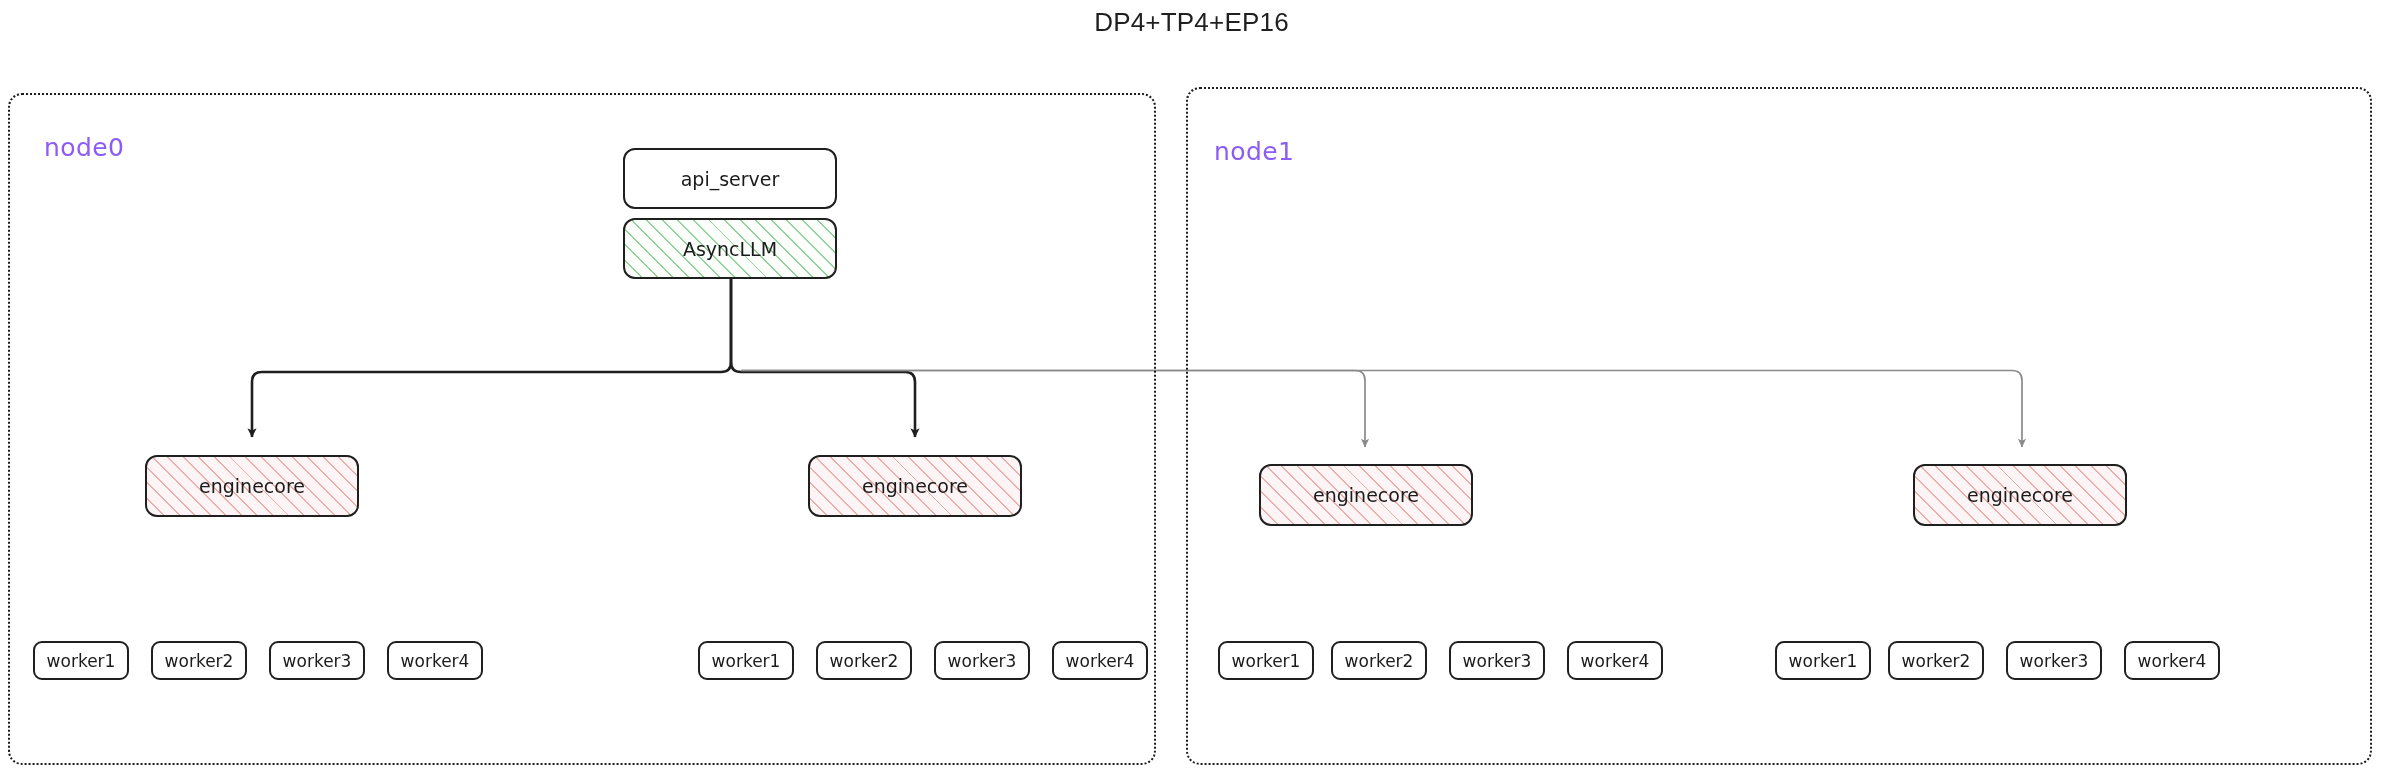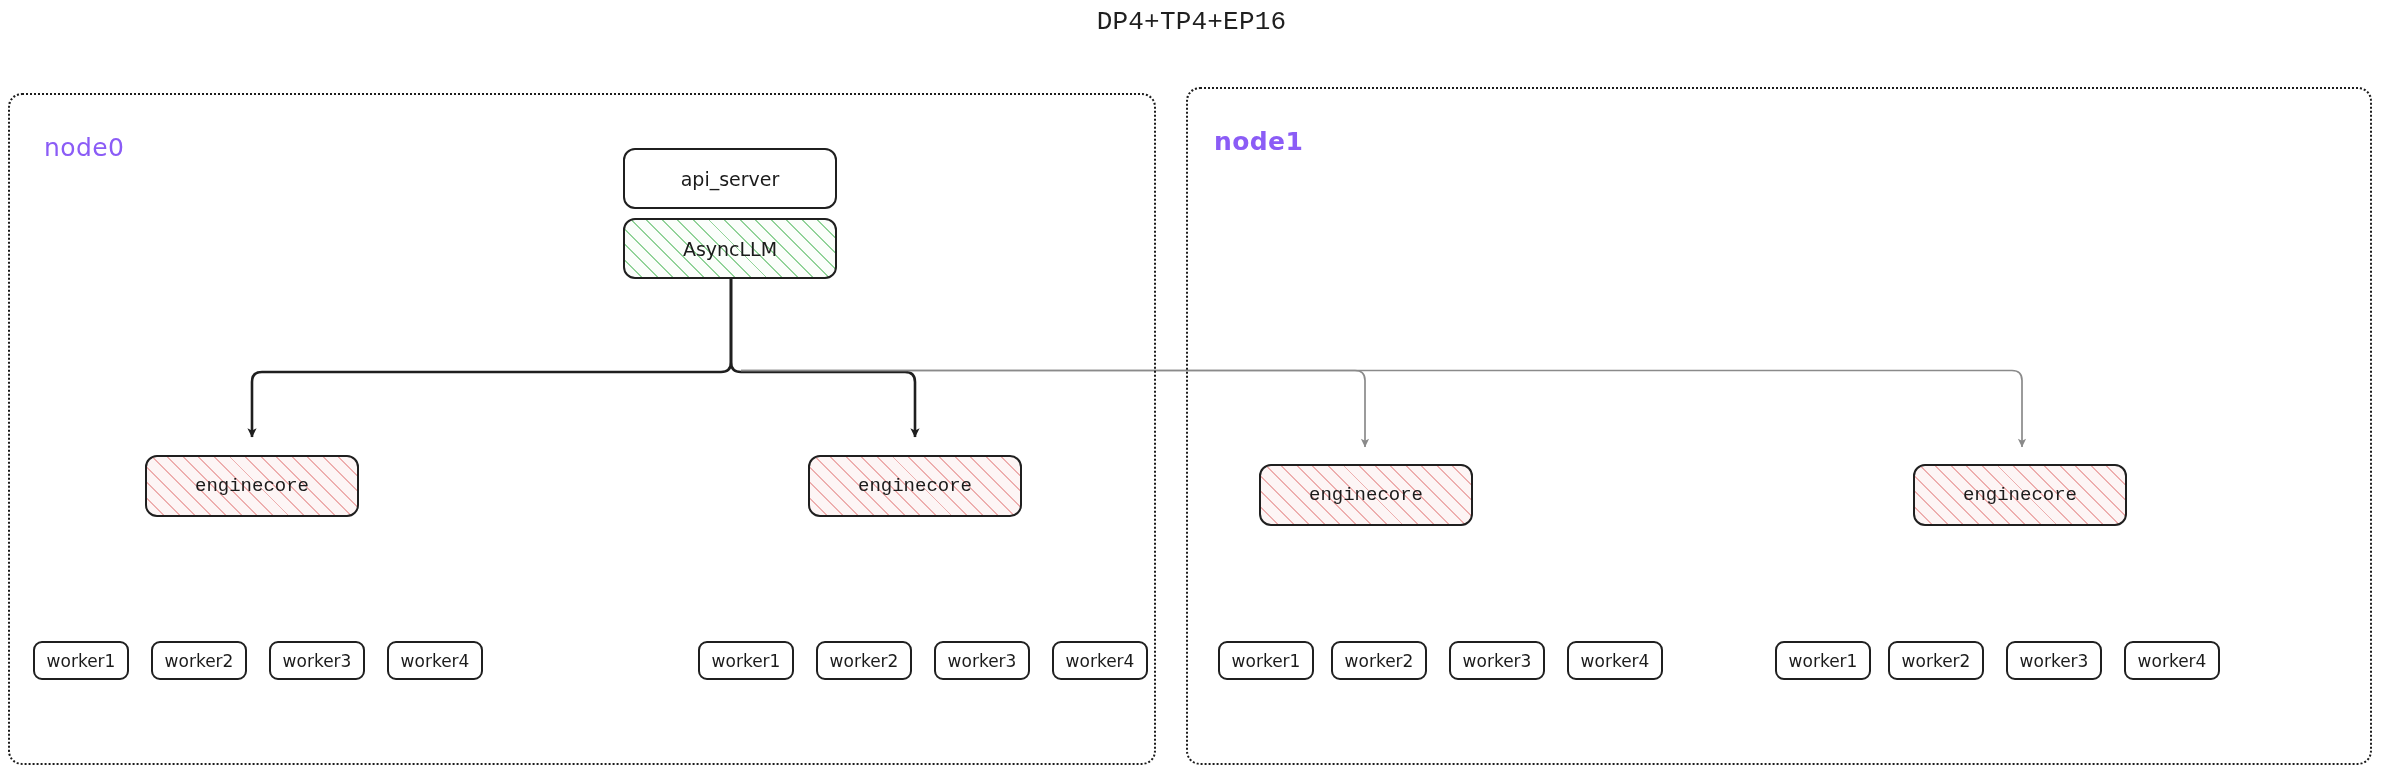--- a/index.html
+++ b/index.html
@@ -22,21 +22,21 @@
     height: 773px;
   }
 
   
   .diagram-title {
     position: absolute;
     left: 0;
     top: 7px;
     width: 2383px;
     text-align: center;
-    font-family: Liberation Mono, monospace;
+    font-family: Liberation Sans, sans-serif;
     font-size: 26px;
     color: #1f1f1f;
     letter-spacing: 0.2px;
     white-space: nowrap;
   }
 
   
   .cluster {
     position: absolute;
     border: 2.5px dotted #1c1c1c;
@@ -80,21 +80,20 @@
         rgba(255, 255, 255, 0) 11px);
   }
   .hatch-pink {
     background-color: #fdf5f5;
     background-image: repeating-linear-gradient(
         45deg,
         rgba(232, 150, 150, 0.75) 0px,
         rgba(232, 150, 150, 0.75) 1.4px,
         rgba(255, 255, 255, 0) 1.4px,
         rgba(255, 255, 255, 0) 11px);
-    font-family: Liberation Mono, monospace;
   }
 
   .edge-layer {
     position: absolute;
     left: 0; top: 0;
     width: 2383px;
     height: 773px;
     pointer-events: none;
   }
 </style>
@@ -123,21 +122,21 @@
 
     <path d="M741,370.5 L1355,370.5 Q1365,370.5 1365,380.5 L1365,447" fill="none" stroke="#8a8a8a" stroke-width="1.7" marker-end="url(#arrow-light)"></path>
 
     <path d="M741,370.5 L2012,370.5 Q2022,370.5 2022,380.5 L2022,447" fill="none" stroke="#8a8a8a" stroke-width="1.7" marker-end="url(#arrow-light)"></path>
   </svg>
 
   <div class="cluster" style="left:8px; top:93px; width:1148px; height:672px;"></div>
   <div class="cluster-label" style="left:44px; top:133px;">node0</div>
 
   <div class="cluster" style="left:1186px; top:87px; width:1186px; height:678px;"></div>
-  <div class="cluster-label" style="left:1214px; top:127px;font-weight:bold;">node1</div>
+  <div class="cluster-label" style="left:1214px; top:137px;">node1</div>
 
   <div class="node big hatch-green" style="left:623px; top:218px; width:214px; height:61px;">AsyncLLM</div>
 
   <div class="node big" style="left:623px; top:148px; width:214px; height:61px;">api_server</div>
 
   <div class="node big hatch-pink" style="left:145px; top:455px; width:214px; height:62px;">enginecore</div>
 
   <div class="node big hatch-pink" style="left:808px; top:455px; width:214px; height:62px;">enginecore</div>
 
   <div class="node big hatch-pink" style="left:1259px; top:464px; width:214px; height:62px;">enginecore</div>

